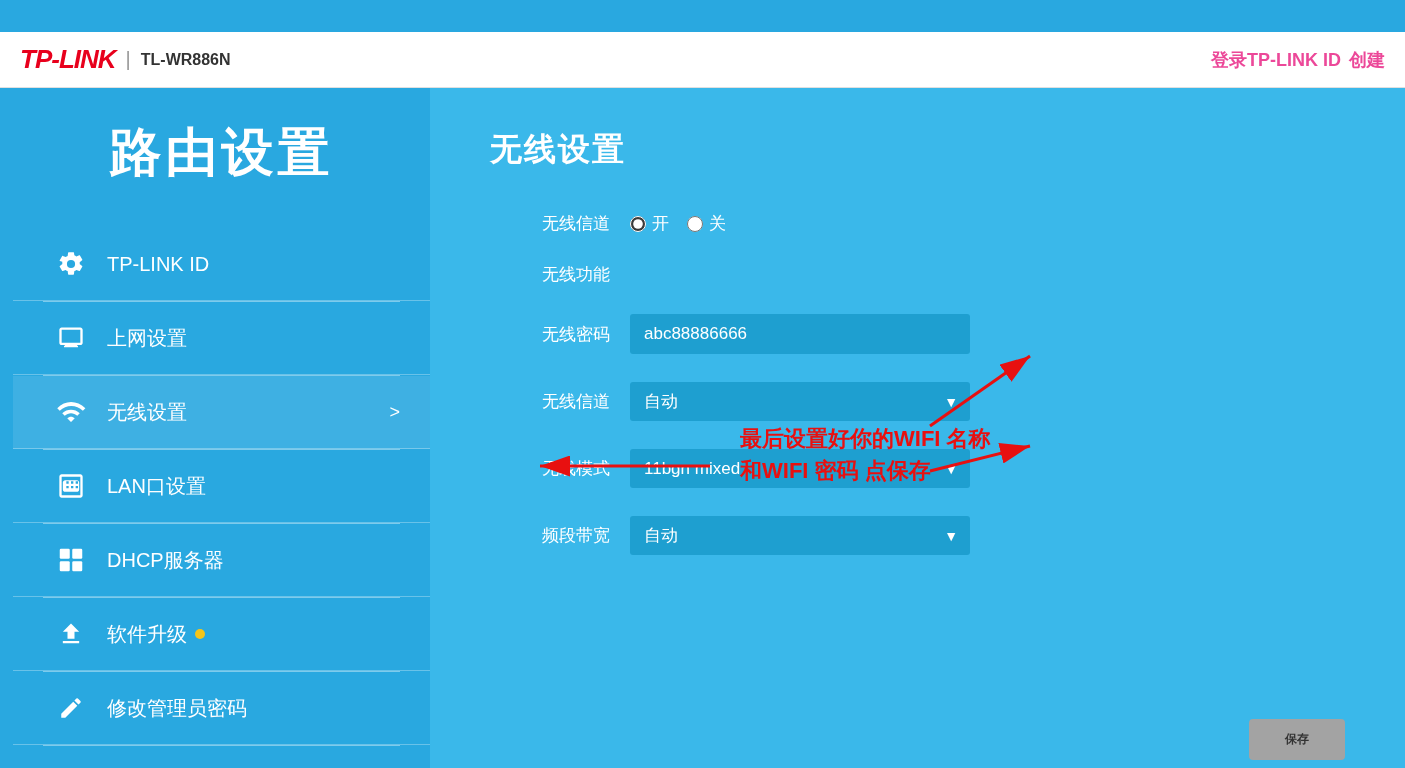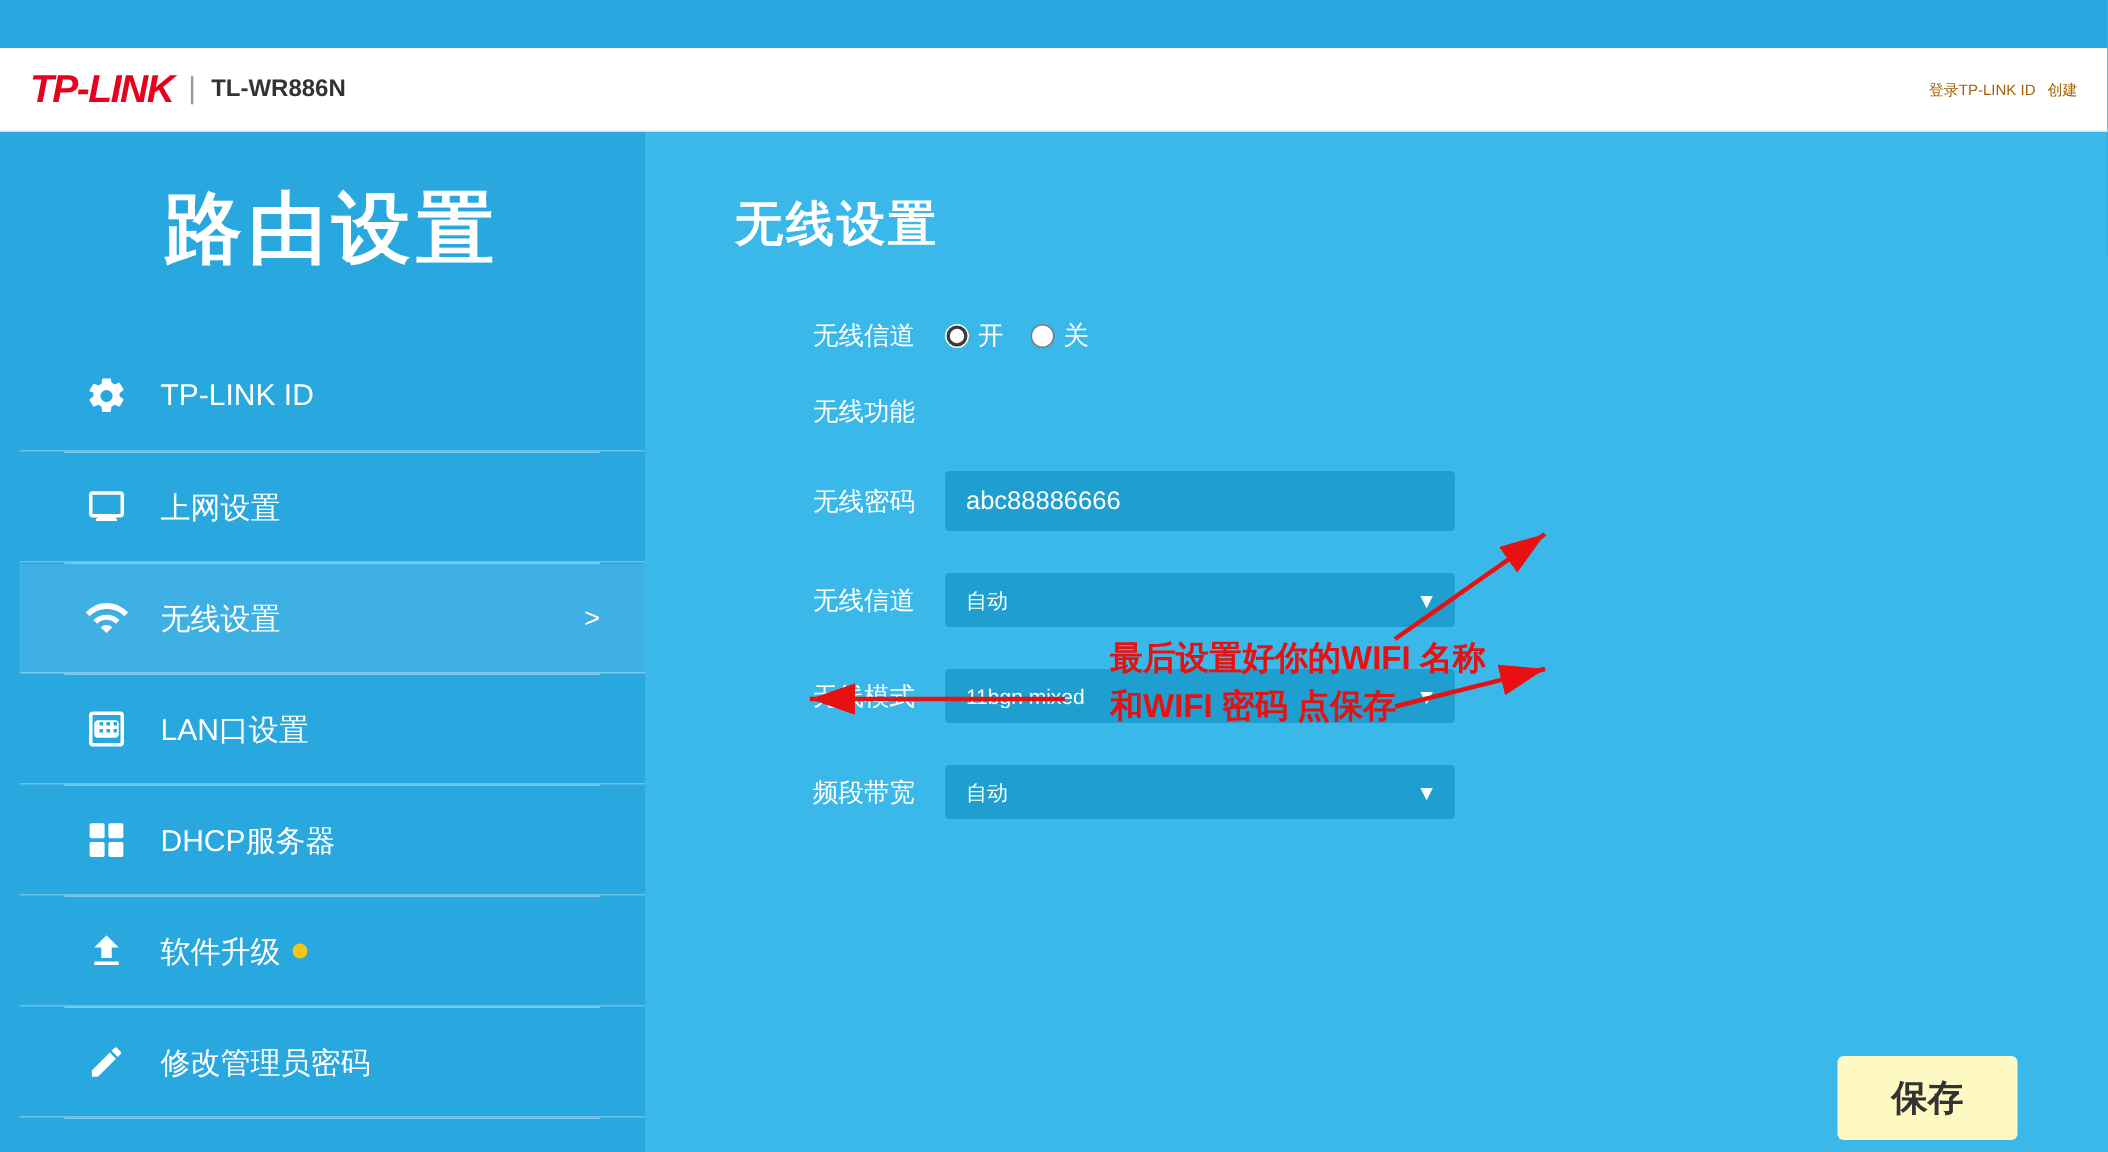--- a/index.html
+++ b/index.html
@@ -38,24 +38,25 @@
       color: #999;
       margin: 0 10px;
       font-size: 20px;
     }
     .logo-model {
       color: #333;
       font-size: 16px;
       font-weight: 600;
     }
     .header-links {
-      color: #a16207;
-      font-size: 10px;
+      color: #ec4899;
+      font-size: 18px;
       display: flex;
       gap: 8px;
+      font-weight: bold;
     }
     .header-links span {
       cursor: pointer;
     }
 
     
     .layout {
       display: flex;
       min-height: calc(768px - 56px);
     }
@@ -204,46 +205,46 @@
 
     .select-wrapper {
       position: relative;
       display: inline-block;
     }
     .styled-select {
       background: #1e9fd0;
       border: none;
       border-radius: 3px;
       color: #fff;
-      font-size: 14px;
+      font-size: 17px;
       padding: 10px 26px 10px 14px;
       width: 340px;
       appearance: none;
       -webkit-appearance: none;
       cursor: pointer;
       outline: none;
     }
     .select-arrow {
       position: absolute;
       right: 12px;
       top: 50%;
       transform: translateY(-50%);
       color: #fff;
       pointer-events: none;
       font-size: 14px;
     }
 
     
     .save-btn {
-      background: #fef9c3;
+      background: #a3a3a3;
       color: #333;
       border: none;
       border-radius: 4px;
       padding: 12px 36px;
-      font-size: 24px;
+      font-size: 12px;
       font-weight: 600;
       cursor: pointer;
       position: absolute;
       bottom: 40px;
       right: 60px;
     }
 
     
     .icon svg { fill: #fff; }
 

